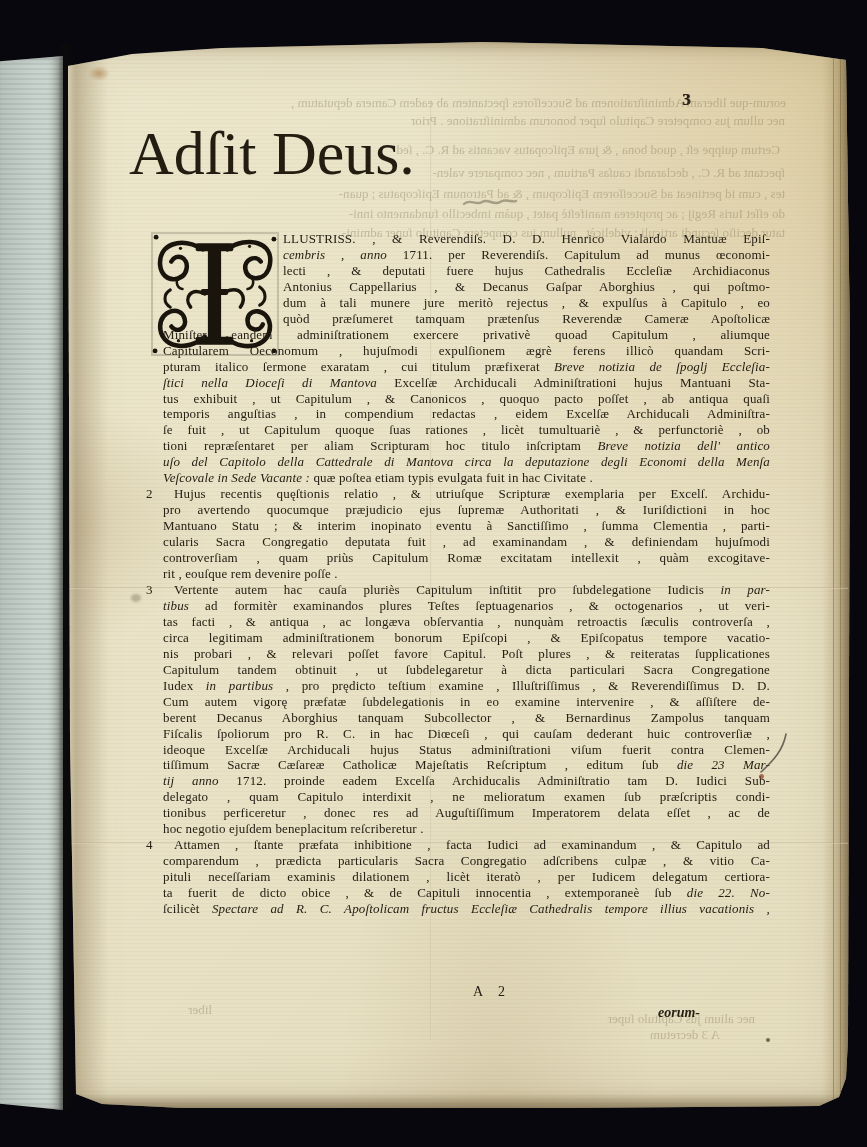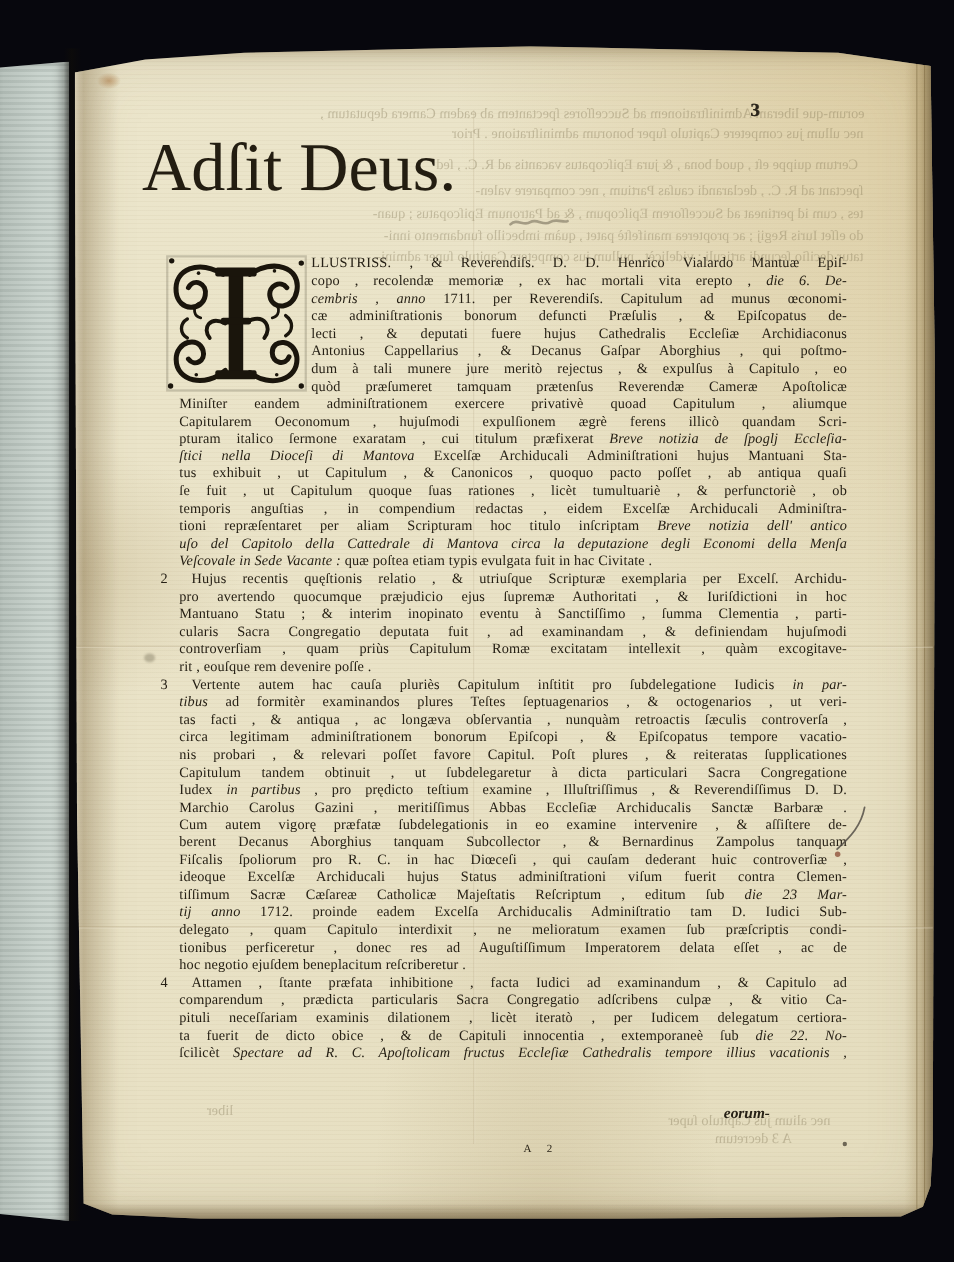--- a/index.html
+++ b/index.html
@@ -91,22 +91,22 @@
     letter-spacing:.15px;text-align:justify;text-align-last:justify;
     color:#262015;white-space:nowrap;
   }
   .line.ind{padding-left:120px;}
   .line.fi{padding-left:11px;}
   .line.last{text-align-last:left;}
   .it,.line .it{font-style:italic;}
   .pnum{position:absolute;left:-17px;top:0;width:14px;font-size:13px;
     text-align:left;font-style:normal;padding:0;}
   
-  .sig{position:absolute;left:360px;top:999px;width:140px;text-align:center;
-    font-size:10px;letter-spacing:6px;color:#262015;}
+  .sig{position:absolute;left:360px;top:944px;width:140px;text-align:center;
+    font-size:14px;letter-spacing:6px;color:#262015;}
   .catch{position:absolute;left:500px;top:965px;width:138px;text-align:right;
     font-size:14px;font-style:italic;color:#262015;font-weight:bold;}
   
   .stain{position:absolute;border-radius:50%;pointer-events:none;}
   .s1{left:26px;top:26px;width:22px;height:15px;
       background:radial-gradient(ellipse,rgba(165,113,58,.55),rgba(165,113,58,0) 70%);filter:blur(.6px);}
   .s3{left:697px;top:734px;width:5px;height:5px;background:rgba(138,74,51,.75);}
   .s4{left:704px;top:998px;width:4px;height:4px;background:rgba(60,53,42,.7);}
   .s5{left:69px;top:554px;width:10px;height:8px;background:rgba(90,84,62,.32);filter:blur(1px);}
   .s6{left:21px;top:6px;width:22px;height:3px;border-radius:2px;background:rgba(106,92,62,.55);
@@ -194,51 +194,48 @@
           <circle cx="122" cy="118" r="2.4"></circle>
         <circle cx="30" cy="17" r="1.6"></circle>
           <circle cx="98" cy="15" r="1.6"></circle>
         <circle cx="28" cy="108" r="1.6"></circle>
           <circle cx="100" cy="108" r="1.6"></circle>
       </g>
     </svg>
 
     <div id="lines" class="textblock">
         <div class="line ind"><span>LLUSTRISS. , &amp; Reverendiſs. D. D. Henrico Vialardo Mantuæ Epiſ-</span></div>
-        <div class="line ind"><span>copo , recolendæ memoriæ , ex hac mortali vita erepto , </span><span class="it">die 6. De-</span></div>
         <div class="line ind"><span class="it">cembris , anno </span><span>1711. per Reverendiſs. Capitulum ad munus œconomi-</span></div>
-        <div class="line ind"><span>cæ adminiſtrationis bonorum defuncti Præſulis , &amp; Epiſcopatus de-</span></div>
         <div class="line ind"><span>lecti , &amp; deputati fuere hujus Cathedralis Eccleſiæ Archidiaconus</span></div>
         <div class="line ind"><span>Antonius Cappellarius , &amp; Decanus Gaſpar Aborghius , qui poſtmo-</span></div>
         <div class="line ind"><span>dum à tali munere jure meritò rejectus , &amp; expulſus à Capitulo , eo</span></div>
         <div class="line ind"><span>quòd præſumeret tamquam prætenſus Reverendæ Cameræ Apoſtolicæ</span></div>
         <div class="line"><span>Miniſter eandem adminiſtrationem exercere privativè quoad Capitulum , aliumque</span></div>
         <div class="line"><span>Capitularem Oeconomum , hujuſmodi expulſionem ægrè ferens illicò quandam Scri-</span></div>
         <div class="line"><span>pturam italico ſermone exaratam , cui titulum præfixerat </span><span class="it">Breve notizia de ſpoglj Eccleſia-</span></div>
         <div class="line"><span class="it">ſtici nella Dioceſi di Mantova </span><span>Excelſæ Archiducali Adminiſtrationi hujus Mantuani Sta-</span></div>
         <div class="line"><span>tus exhibuit , ut Capitulum , &amp; Canonicos , quoquo pacto poſſet , ab antiqua quaſi</span></div>
+        <div class="line"><span>temporis anguſtias , in compendium redactas , eidem Excelſæ Archiducali Adminiſtra-</span></div>
         <div class="line"><span>ſe fuit , ut Capitulum quoque ſuas rationes , licèt tumultuariè , &amp; perfunctoriè , ob</span></div>
-        <div class="line"><span>temporis anguſtias , in compendium redactas , eidem Excelſæ Archiducali Adminiſtra-</span></div>
         <div class="line"><span>tioni repræſentaret per aliam Scripturam hoc titulo inſcriptam </span><span class="it">Breve notizia dell' antico</span></div>
         <div class="line"><span class="it">uſo del Capitolo della Cattedrale di Mantova circa la deputazione degli Economi della Menſa</span></div>
         <div class="line last"><span class="it">Veſcovale in Sede Vacante : </span><span>quæ poſtea etiam typis evulgata fuit in hac Civitate .</span></div>
         <div class="line fi"><span>Hujus recentis quęſtionis relatio , &amp; utriuſque Scripturæ exemplaria per Excelſ. Archidu-</span><span class="pnum">2</span></div>
         <div class="line"><span>pro avertendo quocumque præjudicio ejus ſupremæ Authoritati , &amp; Iuriſdictioni in hoc</span></div>
         <div class="line"><span>Mantuano Statu ; &amp; interim inopinato eventu à Sanctiſſimo , ſumma Clementia , parti-</span></div>
         <div class="line"><span>cularis Sacra Congregatio deputata fuit , ad examinandam , &amp; definiendam hujuſmodi</span></div>
         <div class="line"><span>controverſiam , quam priùs Capitulum Romæ excitatam intellexit , quàm excogitave-</span></div>
         <div class="line last"><span>rit , eouſque rem devenire poſſe .</span></div>
         <div class="line fi"><span>Vertente autem hac cauſa pluriès Capitulum inſtitit pro ſubdelegatione Iudicis </span><span class="it">in par-</span><span class="pnum">3</span></div>
         <div class="line"><span class="it">tibus </span><span>ad formitèr examinandos plures Teſtes ſeptuagenarios , &amp; octogenarios , ut veri-</span></div>
         <div class="line"><span>tas facti , &amp; antiqua , ac longæva obſervantia , nunquàm retroactis ſæculis controverſa ,</span></div>
         <div class="line"><span>circa legitimam adminiſtrationem bonorum Epiſcopi , &amp; Epiſcopatus tempore vacatio-</span></div>
         <div class="line"><span>nis probari , &amp; relevari poſſet favore Capitul. Poſt plures , &amp; reiteratas ſupplicationes</span></div>
         <div class="line"><span>Capitulum tandem obtinuit , ut ſubdelegaretur à dicta particulari Sacra Congregatione</span></div>
         <div class="line"><span>Iudex </span><span class="it">in partibus</span><span> , pro prędicto teſtium examine , Illuſtriſſimus , &amp; Reverendiſſimus D. D.</span></div>
-        <div class="line"><span>Marchio Carolus Gazini , meritiſſimus Abbas Eccleſiæ Archiducalis Sanctæ Barbaræ .</span></div>
         <div class="line"><span>Cum autem vigorę præfatæ ſubdelegationis in eo examine intervenire , &amp; aſſiſtere de-</span></div>
         <div class="line"><span>berent Decanus Aborghius tanquam Subcollector , &amp; Bernardinus Zampolus tanquam</span></div>
         <div class="line"><span>Fiſcalis ſpoliorum pro R. C. in hac Diœceſi , qui cauſam dederant huic controverſiæ ,</span></div>
         <div class="line"><span>ideoque Excelſæ Archiducali hujus Status adminiſtrationi viſum fuerit contra Clemen-</span></div>
         <div class="line"><span>tiſſimum Sacræ Cæſareæ Catholicæ Majeſtatis Reſcriptum , editum ſub </span><span class="it">die 23 Mar-</span></div>
         <div class="line"><span class="it">tij anno </span><span>1712. proinde eadem Excelſa Archiducalis Adminiſtratio tam D. Iudici Sub-</span></div>
         <div class="line"><span>delegato , quam Capitulo interdixit , ne melioratum examen ſub præſcriptis condi-</span></div>
         <div class="line"><span>tionibus perficeretur , donec res ad Auguſtiſſimum Imperatorem delata eſſet , ac de</span></div>
         <div class="line last"><span>hoc negotio ejuſdem beneplacitum reſcriberetur .</span></div>
         <div class="line fi"><span>Attamen , ſtante præfata inhibitione , facta Iudici ad examinandum , &amp; Capitulo ad</span><span class="pnum">4</span></div>

